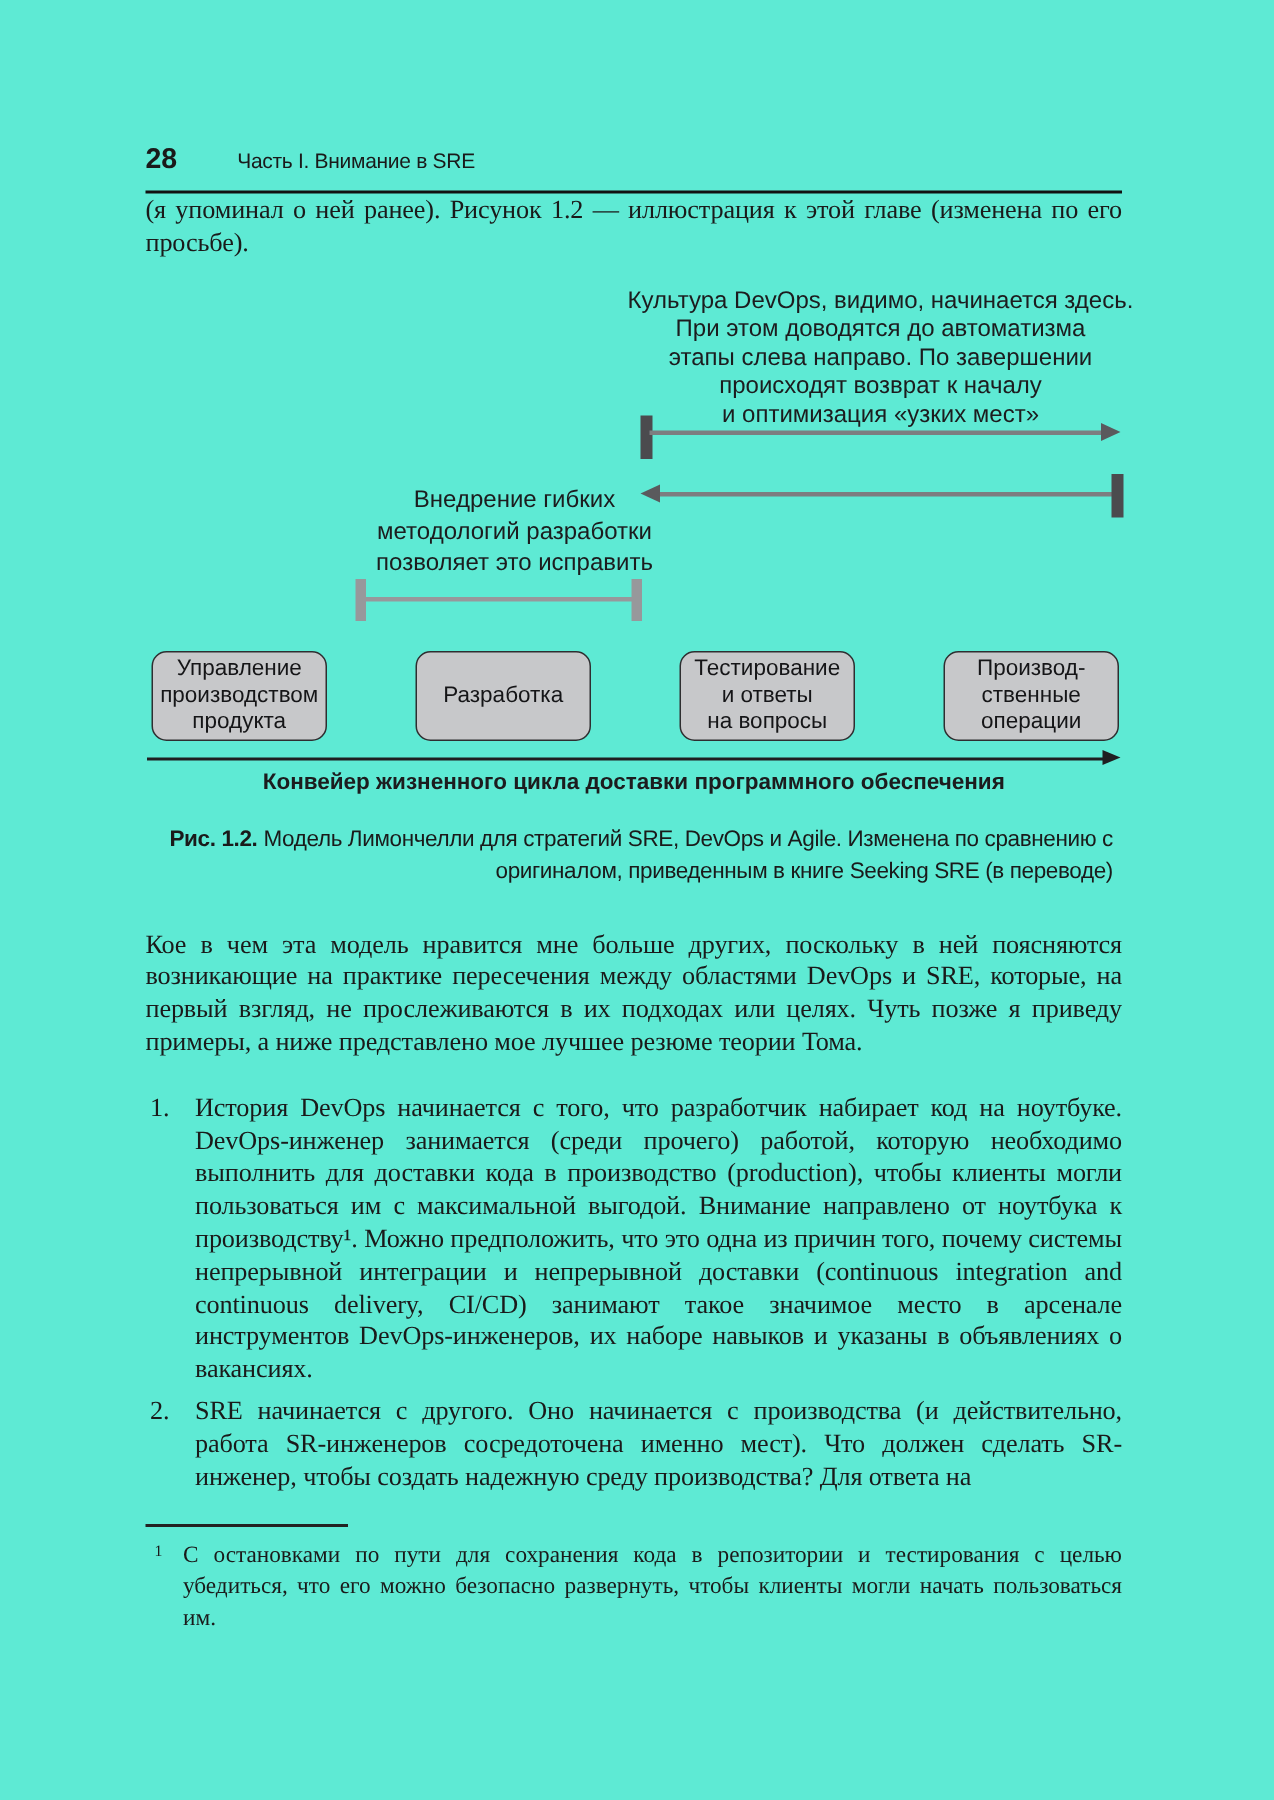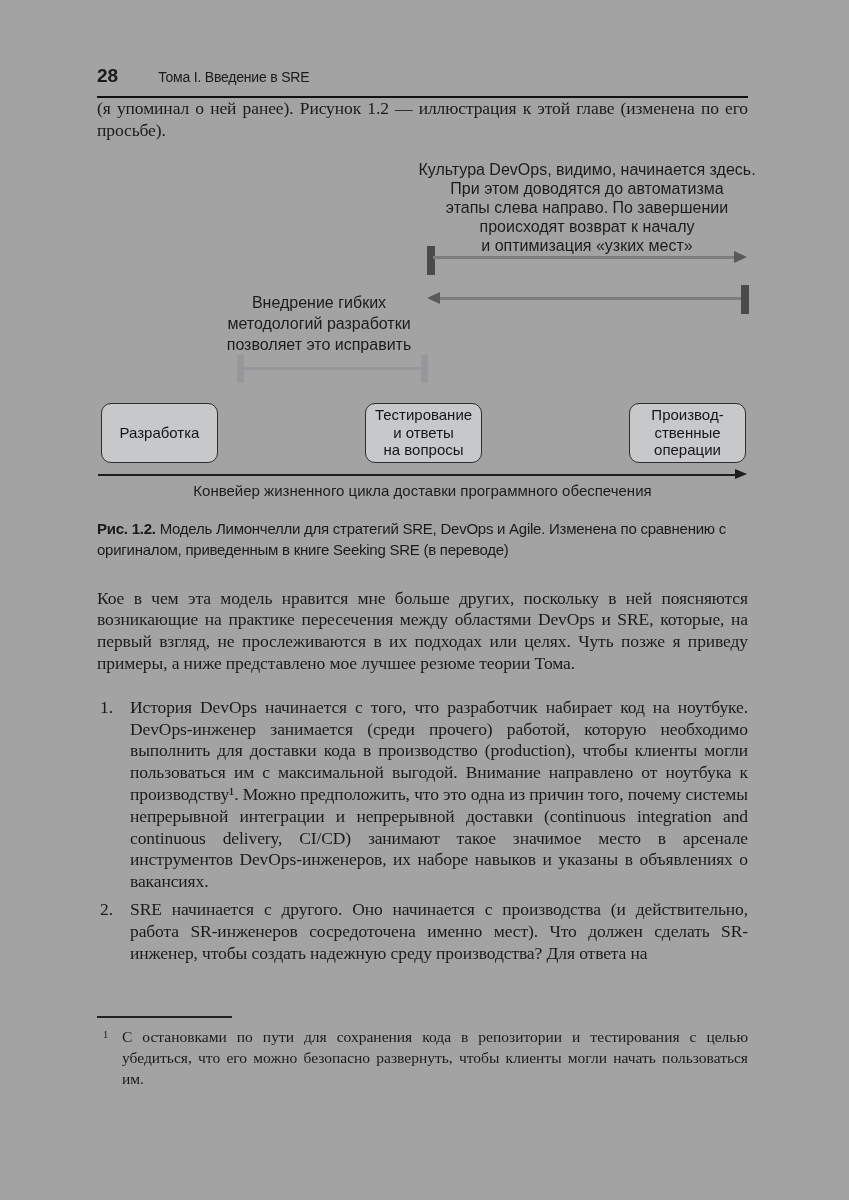--- a/index.html
+++ b/index.html
@@ -1,22 +1,22 @@
 <!DOCTYPE html>
 <html lang="ru"><head>
 <meta charset="utf-8">
 <style>
   html,body{margin:0;padding:0;background:#e9e9e9;}
   .page{
     position:relative;
     width:849px;height:1200px;
-    background:#a3a3a3;
+    background:#5eead4;
     color:#1a1a1a;
     box-sizing:border-box;
-    padding:65px 101px 0 97px;
+    padding:96px 101px 0 97px;
     font-family:"Liberation Serif", serif;
     overflow:hidden;
   }
   
   .running-head{display:flex;align-items:baseline;}
   .pagenum{font-family:"Liberation Sans",sans-serif;font-weight:bold;font-size:19px;}
   .runtitle{font-family:"Liberation Sans",sans-serif;font-size:14px;letter-spacing:-0.2px;margin-left:40px;}
   .headrule{height:2px;background:#111;margin-top:9px;}
 
   
@@ -25,21 +25,21 @@
     text-align:justify;letter-spacing:-0.1px;
     margin:0;
   }
   .intro{}
   .after-figure{margin-top:28px;}
 
   
   .figure{position:relative;margin-top:16px;height:352px;font-family:"Liberation Sans",sans-serif;}
   .ann{position:absolute;text-align:center;white-space:pre-line;font-size:16px;line-height:19.5px;color:#1c1c1e;}
   .ann-devops{top:2px;left:300px;width:380px;line-height:19px;}
-  .ann-agile{top:134px;left:120px;width:204px;line-height:21px;}
+  .ann-agile{top:134px;left:144px;width:204px;line-height:21px;}
   .ann-sre{top:153px;left:318px;width:292px;line-height:20px;}
 
   .bar{position:absolute;width:8px;height:29px;background:#4b4b4e;}
   .bar-top-left{left:330px;top:88px;}
   .bar-mid-right{left:644px;top:127px;}
   .hline{position:absolute;height:3px;background:#7d7d80;}
   .line-top{left:336px;top:98px;width:304px;}
   .line-mid{left:343px;top:139px;width:303px;}
   .arrowhead{position:absolute;width:0;height:0;}
   .ah-right{border-top:6px solid transparent;border-bottom:6px solid transparent;border-left:13px solid #5a5a5d;}
@@ -55,28 +55,29 @@
   .stages{position:absolute;left:4px;top:245px;width:645px;display:flex;justify-content:space-between;}
   .stage{
     flex:0 0 117px;height:60px;box-sizing:border-box;
     background:#c7c8ca;border:1.7px solid #2e2e30;border-radius:10px;
     display:flex;align-items:center;justify-content:center;
     text-align:center;font-size:15px;line-height:17.5px;
     white-space:pre-line;color:#151517;
   }
   .axis-line{position:absolute;left:1px;top:316px;width:640px;height:2px;background:#1f1f21;}
   .ah-axis{left:638px;top:311.5px;border-top:5.5px solid transparent;border-bottom:5.5px solid transparent;border-left:12px solid #1f1f21;}
-  .axis-label{position:absolute;top:324px;left:0;width:100%;text-align:center;font-size:15px;color:#1c1c1e;}
+  .axis-label{position:absolute;top:324px;left:0;width:100%;text-align:center;font-size:15px;color:#1c1c1e;font-weight:bold;}
 
   
   .fig-caption{
     margin:8px 0 0 0;
     font-family:"Liberation Sans",sans-serif;
     font-size:15px;line-height:21px;letter-spacing:-0.25px;
     max-width:645px;
+    text-align:right;
   }
   .fig-caption strong{font-weight:bold;}
   .fig-caption .cap-text{margin-left:4px;}
 
   
   .numlist{list-style:none;margin:22px 0 0 0;padding:0;}
   .numlist li{position:relative;padding-left:33px;font-size:17.5px;line-height:21.8px;text-align:justify;letter-spacing:-0.1px;}
   .numlist li + li{margin-top:6px;}
   .linum{position:absolute;left:3px;top:0;}
 
@@ -86,21 +87,21 @@
   .footnote{margin-top:8px;font-size:15.5px;line-height:21px;text-align:justify;padding-left:25px;position:relative;}
   .fnmark{position:absolute;left:6px;top:-2px;font-size:10.5px;}
 </style>
 </head>
 <body>
 
 <div class="page">
 
   <header class="running-head">
     <span class="pagenum">28</span>
-    <span class="runtitle">Тома I. Введение в SRE</span>
+    <span class="runtitle">Часть I. Внимание в SRE</span>
   </header>
   <div class="headrule"></div>
 
   <p class="body-text intro">(я упоминал о ней ранее). Рисунок 1.2 — иллюстрация к этой главе (изменена по его просьбе).</p>
 
   <div class="figure">
     <div class="ann ann-devops">Культура DevOps, видимо, начинается здесь.
 При этом доводятся до автоматизма
 этапы слева направо. По завершении
 происходят возврат к началу
@@ -116,20 +117,23 @@
 
     <div class="ann ann-agile">Внедрение гибких
 методологий разработки
 позволяет это исправить</div>
 
     <div class="bcap bcap-l"></div>
     <div class="bline"></div>
     <div class="bcap bcap-r"></div>
 
     <div class="stages">
+      <div class="stage">Управление
+производством
+продукта</div>
       <div class="stage">Разработка</div>
       <div class="stage">Тестирование
 и ответы
 на вопросы</div>
       <div class="stage">Производ-
 ственные
 операции</div>
     </div>
 
     <div class="axis-line"></div>

